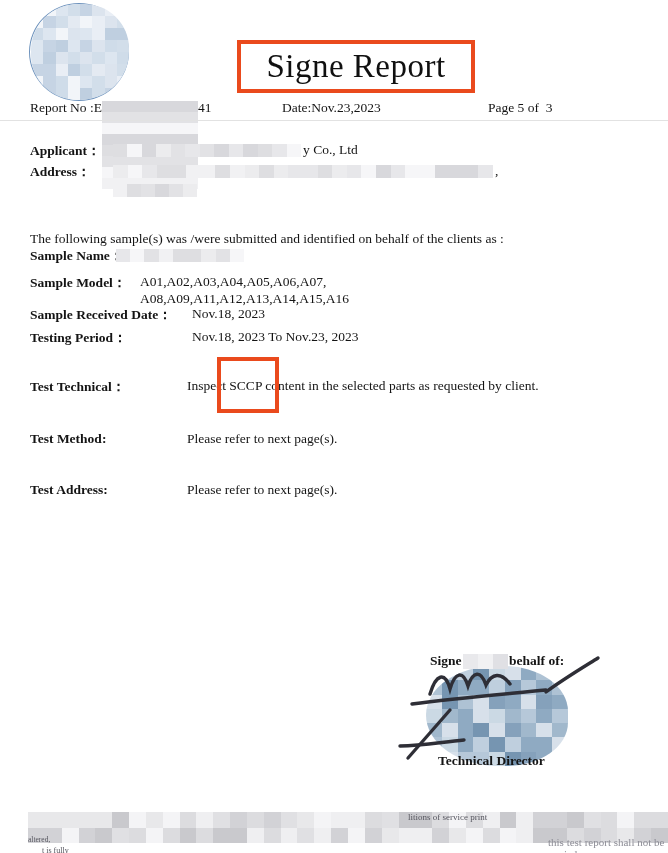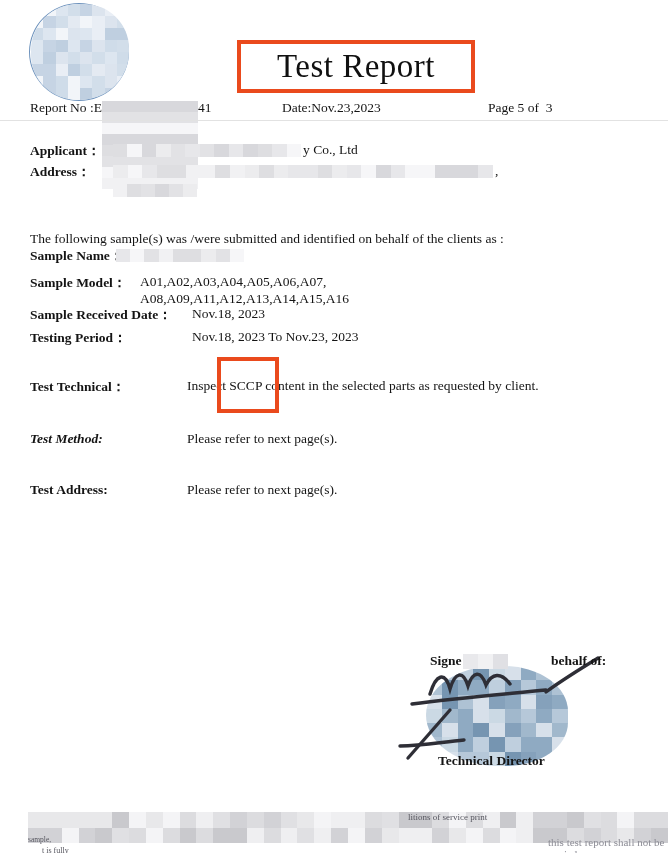--- a/index.html
+++ b/index.html
@@ -123,21 +123,21 @@
       <i style="background: rgb(207, 220, 233);"></i>
       <i style="background: rgb(242, 245, 249);"></i>
       <i style="background: rgb(191, 207, 224);"></i>
       <i style="background: rgb(210, 222, 234);"></i>
       <i style="background: rgb(198, 212, 228);"></i>
       <i style="background: rgb(220, 228, 238);"></i>
     </div>
 </div>
 
 <div class="abs title-box">
-  <span>Test Report</span>
+  <span>Signe Report</span>
 </div>
 
 <div class="abs meta-row" style="left:30px; top:100px;">
   <span>Report No :</span><span>E</span><span class="inline-redact mosaic" style="width: 96px; height: 11px; grid-template-columns: repeat(8, 1fr); grid-template-rows: repeat(1, 1fr);"><i style="background: rgb(216, 216, 220);"></i><i style="background: rgb(226, 226, 229);"></i><i style="background: rgb(246, 246, 248);"></i><i style="background: rgb(216, 216, 220);"></i><i style="background: rgb(222, 222, 225);"></i><i style="background: rgb(226, 226, 229);"></i><i style="background: rgb(246, 246, 248);"></i><i style="background: rgb(241, 241, 243);"></i></span><span>41</span>
 </div>
 <div class="abs" style="left:282px; top:100px;">Date:Nov.23,2023</div>
 <div class="abs pre" style="left:488px; top:100px;">Page 5 of  3</div>
 
 <div class="abs hairline"></div>
 
@@ -220,33 +220,33 @@
 <div class="abs b" style="left:30px; top:306px;">Sample Received Date：</div>
 <div class="abs" style="left:192px; top:306px;">Nov.18, 2023</div>
 
 <div class="abs b" style="left:30px; top:329px;">Testing Period：</div>
 <div class="abs" style="left:192px; top:329px;">Nov.18, 2023 To Nov.23, 2023</div>
 
 <div class="abs b" style="left:30px; top:378px;">Test Technical：</div>
 <div class="abs" style="left:187px; top:378px;">Inspect SCCP content in the selected parts as requested by client.</div>
 <div class="abs sccp-box"></div>
 
-<div class="abs b" style="left:30px; top:431px;font-style:italic;">Test Method:</div>
+<div class="abs b" style="left:30px; top:431px;">Test Method:</div>
 <div class="abs" style="left:187px; top:431px;">Please refer to next page(s).</div>
 
 <div class="abs b" style="left:30px; top:482px;">Test Address:</div>
 <div class="abs" style="left:187px; top:482px;">Please refer to next page(s).</div>
 
 <div class="abs b sign-text" style="left:430px; top:653px;">Signe</div>
 <div class="abs mosaic sign-text" style="left: 463px; top: 654px; width: 45px; height: 15px; grid-template-columns: repeat(3, 1fr); grid-template-rows: repeat(1, 1fr);">
     <i style="background: rgb(233, 233, 236);"></i>
     <i style="background: rgb(241, 241, 243);"></i>
     <i style="background: rgb(224, 224, 228);"></i>
   </div>
-<div class="abs b sign-text" style="left:509px; top:653px;margin-left:42px;">behalf of:</div>
+<div class="abs b sign-text" style="left:509px; top:653px;">behalf of:</div>
 
 <div class="abs stamp mosaic" style="grid-template-columns: repeat(9, 1fr); grid-template-rows: repeat(7, 1fr);">
     <i style="background: rgb(138, 166, 191);"></i>
     <i style="background: rgb(179, 198, 216);"></i>
     <i style="background: rgb(188, 205, 221);"></i>
     <i style="background: rgb(111, 144, 173);"></i>
     <i style="background: rgb(201, 215, 227);"></i>
     <i style="background: rgb(213, 223, 233);"></i>
     <i style="background: rgb(138, 166, 191);"></i>
     <i style="background: rgb(170, 191, 210);"></i>
@@ -391,15 +391,15 @@
     <i style="background: rgb(201, 201, 205);"></i>
     <i style="background: rgb(201, 201, 205);"></i>
     <i style="background: rgb(220, 220, 223);"></i>
     <i style="background: rgb(210, 210, 214);"></i>
     <i style="background: rgb(220, 220, 223);"></i>
     <i style="background: rgb(232, 232, 234);"></i>
     <i style="background: rgb(210, 210, 214);"></i>
     <i style="background: rgb(201, 201, 205);"></i>
   </div>
 <div class="abs footer-frag" style="left:408px; top:812px; font-size:9px;">litions of service print</div>
-<div class="abs footer-frag" style="left:28px; top:835px; font-size:7.5px;">sample,</div>
+<div class="abs footer-frag" style="left:28px; top:835px; font-size:7.5px;">altered,</div>
 <div class="abs footer-frag frag-blur" style="left:520px; top:836px; font-size:11px;margin-left:28px;">this test report shall not be copied</div>
 <div class="abs footer-frag" style="left:42px; top:846px; font-size:8px;">t is fully</div>
 
 </body></html>

